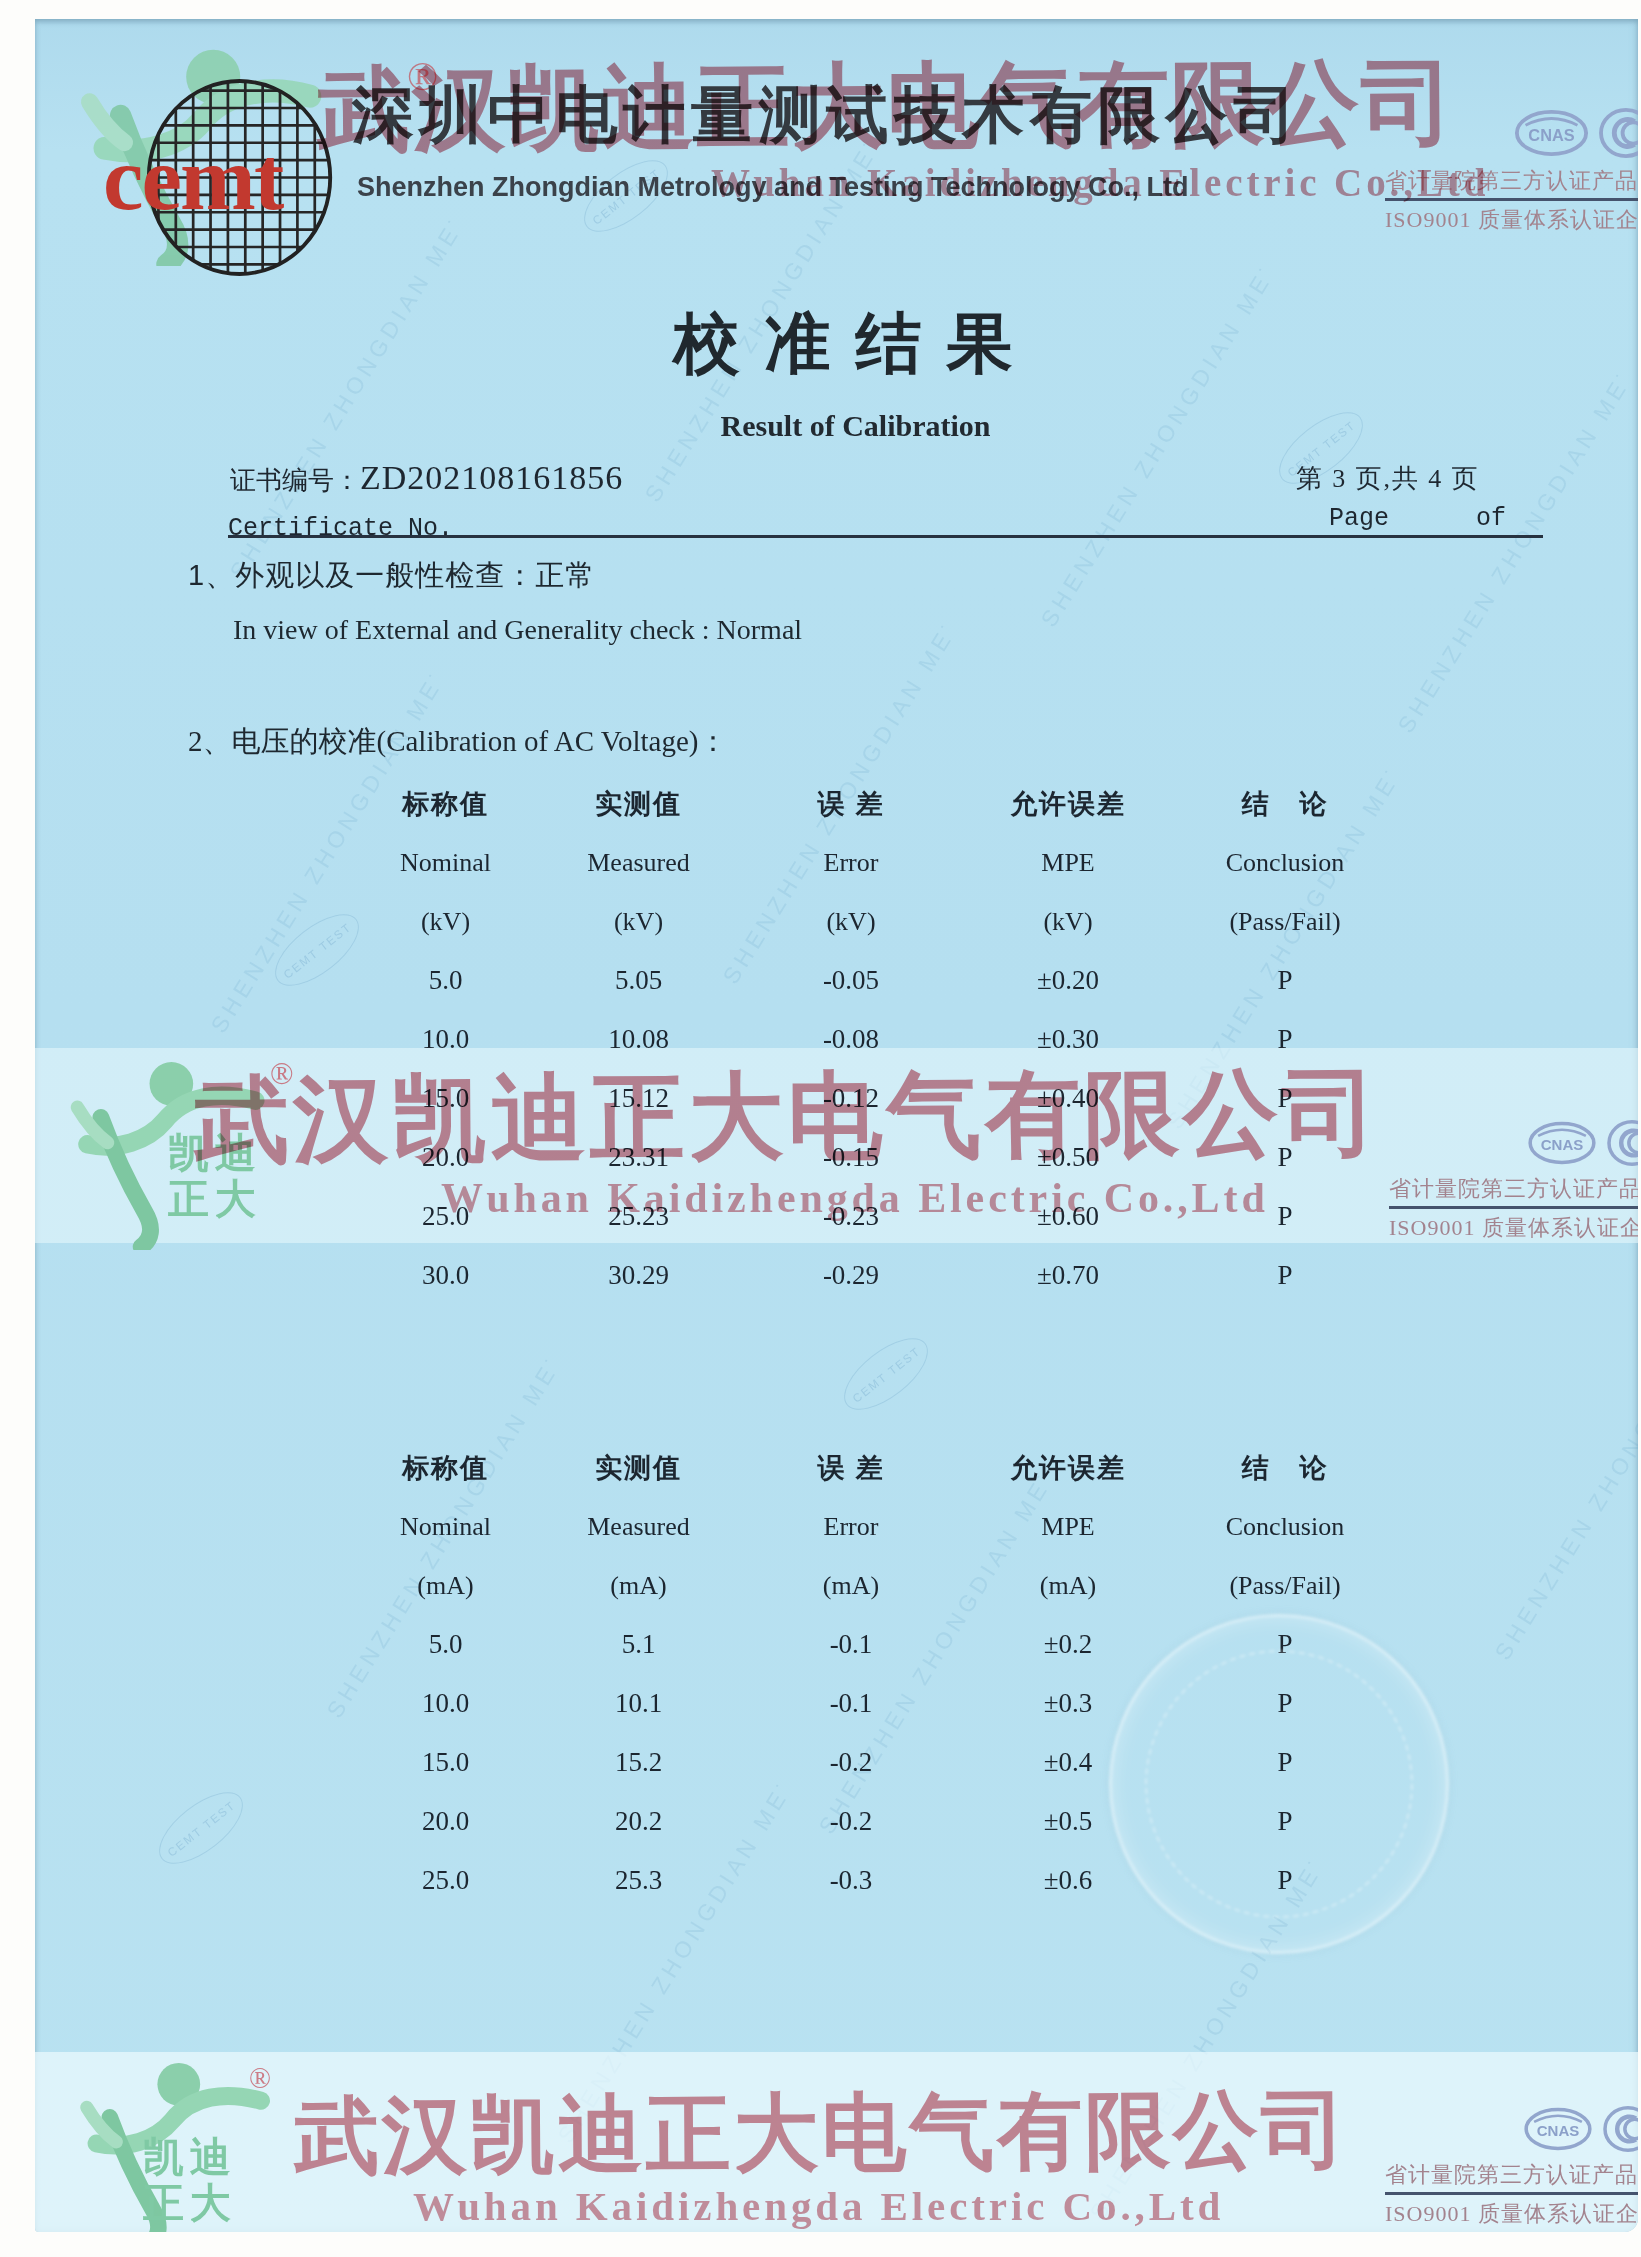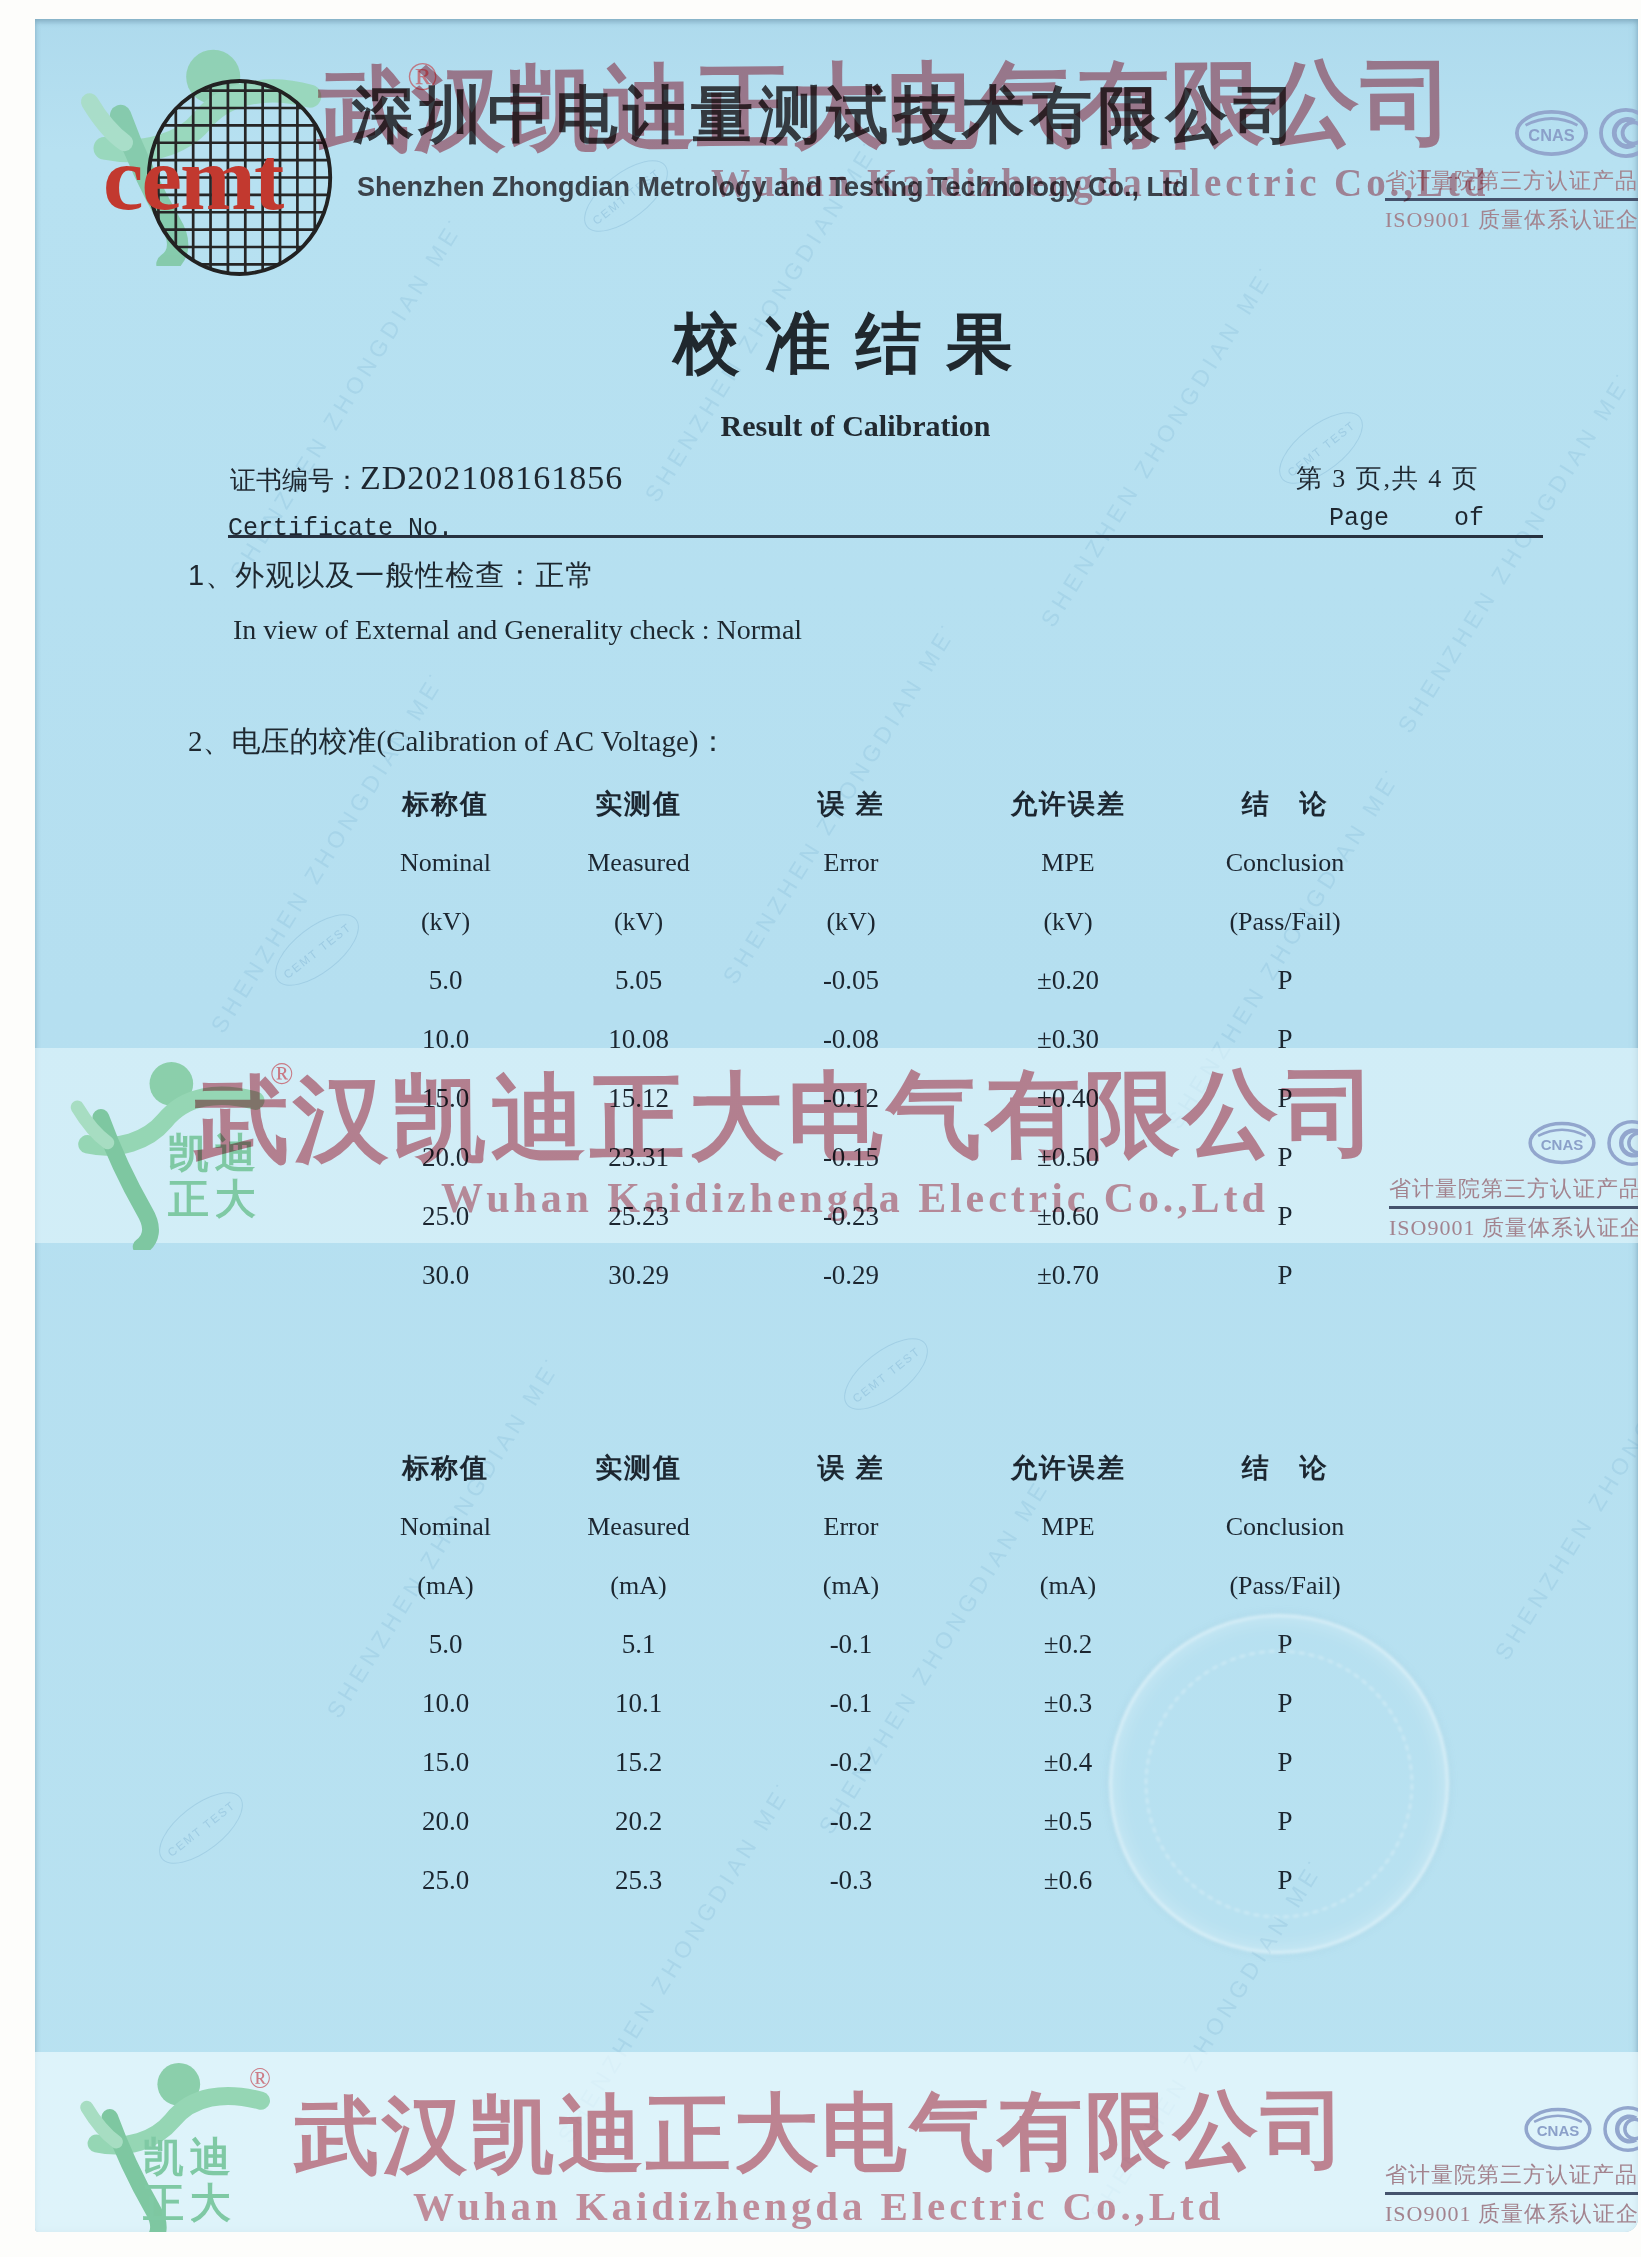--- a/index.html
+++ b/index.html
@@ -71,21 +71,21 @@
               font-family:"Liberation Serif", serif; font-weight:600; font-size:30px; color:#222a31; }
 
   
   .cert-cn { position:absolute; left:195px; top:440px; font-size:26px; color:#1e2730; }
   .cert-no { font-family:Liberation Serif, serif; font-size:34px; letter-spacing:1px;margin-top:24px; }
   .cert-en { position:absolute; left:193px; top:483px; font-family:"Liberation Mono", monospace;
              font-size:25px; color:#1e2730;margin-top:12px; }
   .page-cn { position:absolute; left:1261px; top:442px; font-size:26px; letter-spacing:1.9px; color:#1e2730; }
   .page-en { position:absolute; left:1294px; top:485px; font-family:"Liberation Mono", monospace;
              font-size:25px; color:#1e2730; }
-  .page-en .of { margin-left:65px; }
+  .page-en .of { margin-left:87px; }
   .cert-rule { position:absolute; left:193px; top:516px; width:1315px; height:2.9px; background:#273240; }
 
   
   .s1-cn { position:absolute; left:153px; top:537px; font-family:"Liberation Sans", sans-serif;
            font-weight:500; font-size:29px; letter-spacing:1px; color:#1e2830; }
   .s1-en { position:absolute; left:198px; top:595px; font-size:28px; color:#1e2830; }
   .s2-h  { position:absolute; left:153px; top:703px; font-size:29px; color:#1e2830; }
   .s3-h  { position:absolute; left:153px; top:1379px; font-size:29px; color:#1e2830; }
 
   

